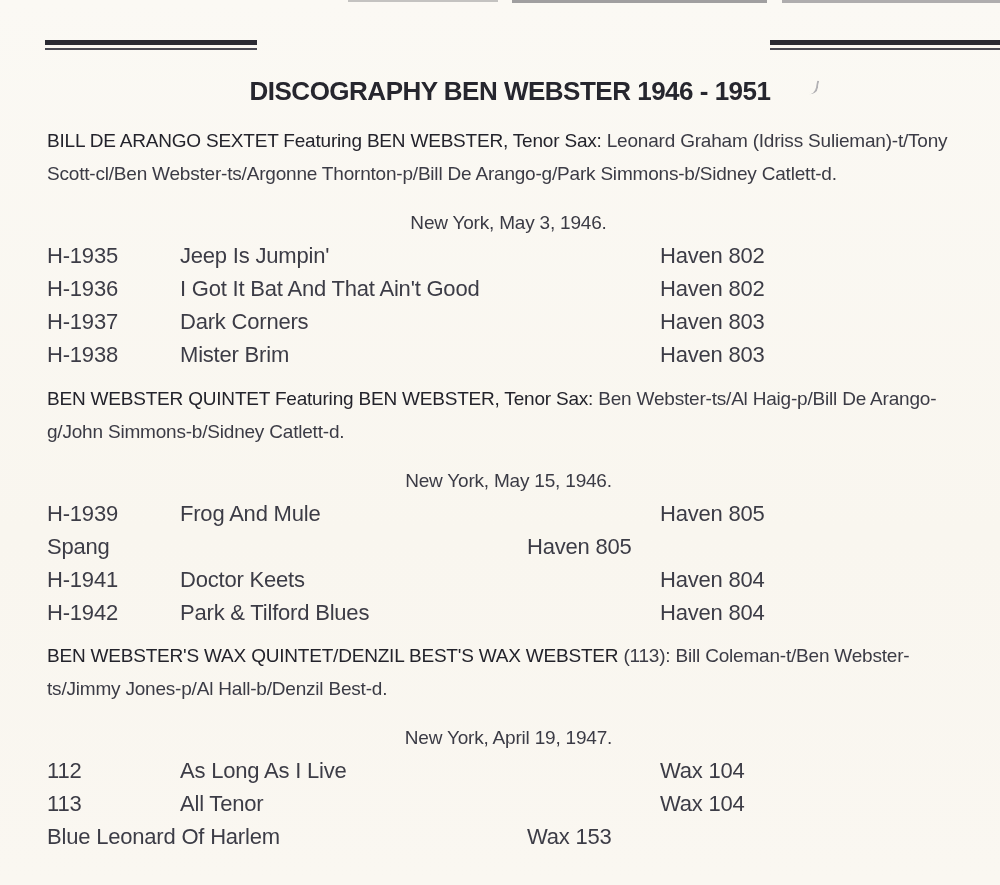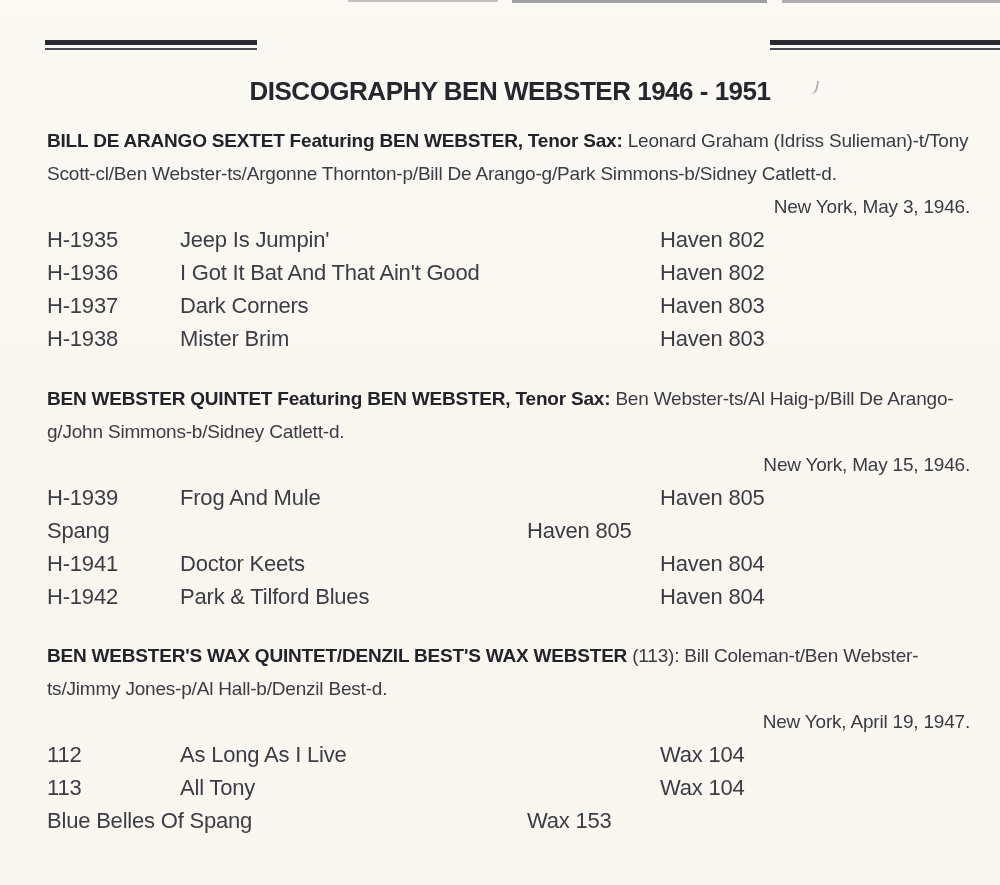--- a/index.html
+++ b/index.html
@@ -72,31 +72,32 @@
   .section.sec3 { top: 639px; }
 
   .personnel {
     margin: 0;
     font-size: 19px;
     line-height: 33px;
     letter-spacing: -0.2px;
     color: #3b3b45;
   }
   .personnel .hb {
-    font-weight: bold;
+    font-weight: normal;
     color: #23232b;
     text-align: center;
   }
 
   .session-date {
     font-size: 19px;
     line-height: 33px;
     letter-spacing: -0.2px;
-    text-align: right;
+    text-align: center;
     color: #3b3b45;
+    margin-top: 16px;
   }
 
   .tracks { }
   .track-row {
     display: flex;
     font-size: 22px;
     line-height: 33px;
     letter-spacing: -0.2px;
     color: #3c3c46;
   }
@@ -181,23 +182,23 @@
     <p class="personnel"><span class="hb">BEN WEBSTER'S WAX QUINTET/DENZIL BEST'S WAX WEBSTER</span><span> (113): Bill Coleman-t/Ben Webster-ts/Jimmy Jones-p/Al Hall-b/Denzil Best-d.</span></p>
     <div class="session-date">New York, April 19, 1947.</div>
     <div class="tracks">
       <div class="track-row">
         <span class="col-matrix">112</span>
         <span class="col-title">As Long As I Live</span>
         <span class="col-release">Wax 104</span>
       </div>
       <div class="track-row">
         <span class="col-matrix">113</span>
-        <span class="col-title">All Tony</span>
+        <span class="col-title">All Tenor</span>
         <span class="col-release">Wax 104</span>
       </div>
       <div class="track-row">
-        <span class="col-title">Blue Belles Of Spang</span>
+        <span class="col-title">Blue Leonard Of Harlem</span>
         <span class="col-release">Wax 153</span>
       </div>
     </div>
   </div>
 
 </div>
 
 </body></html>

